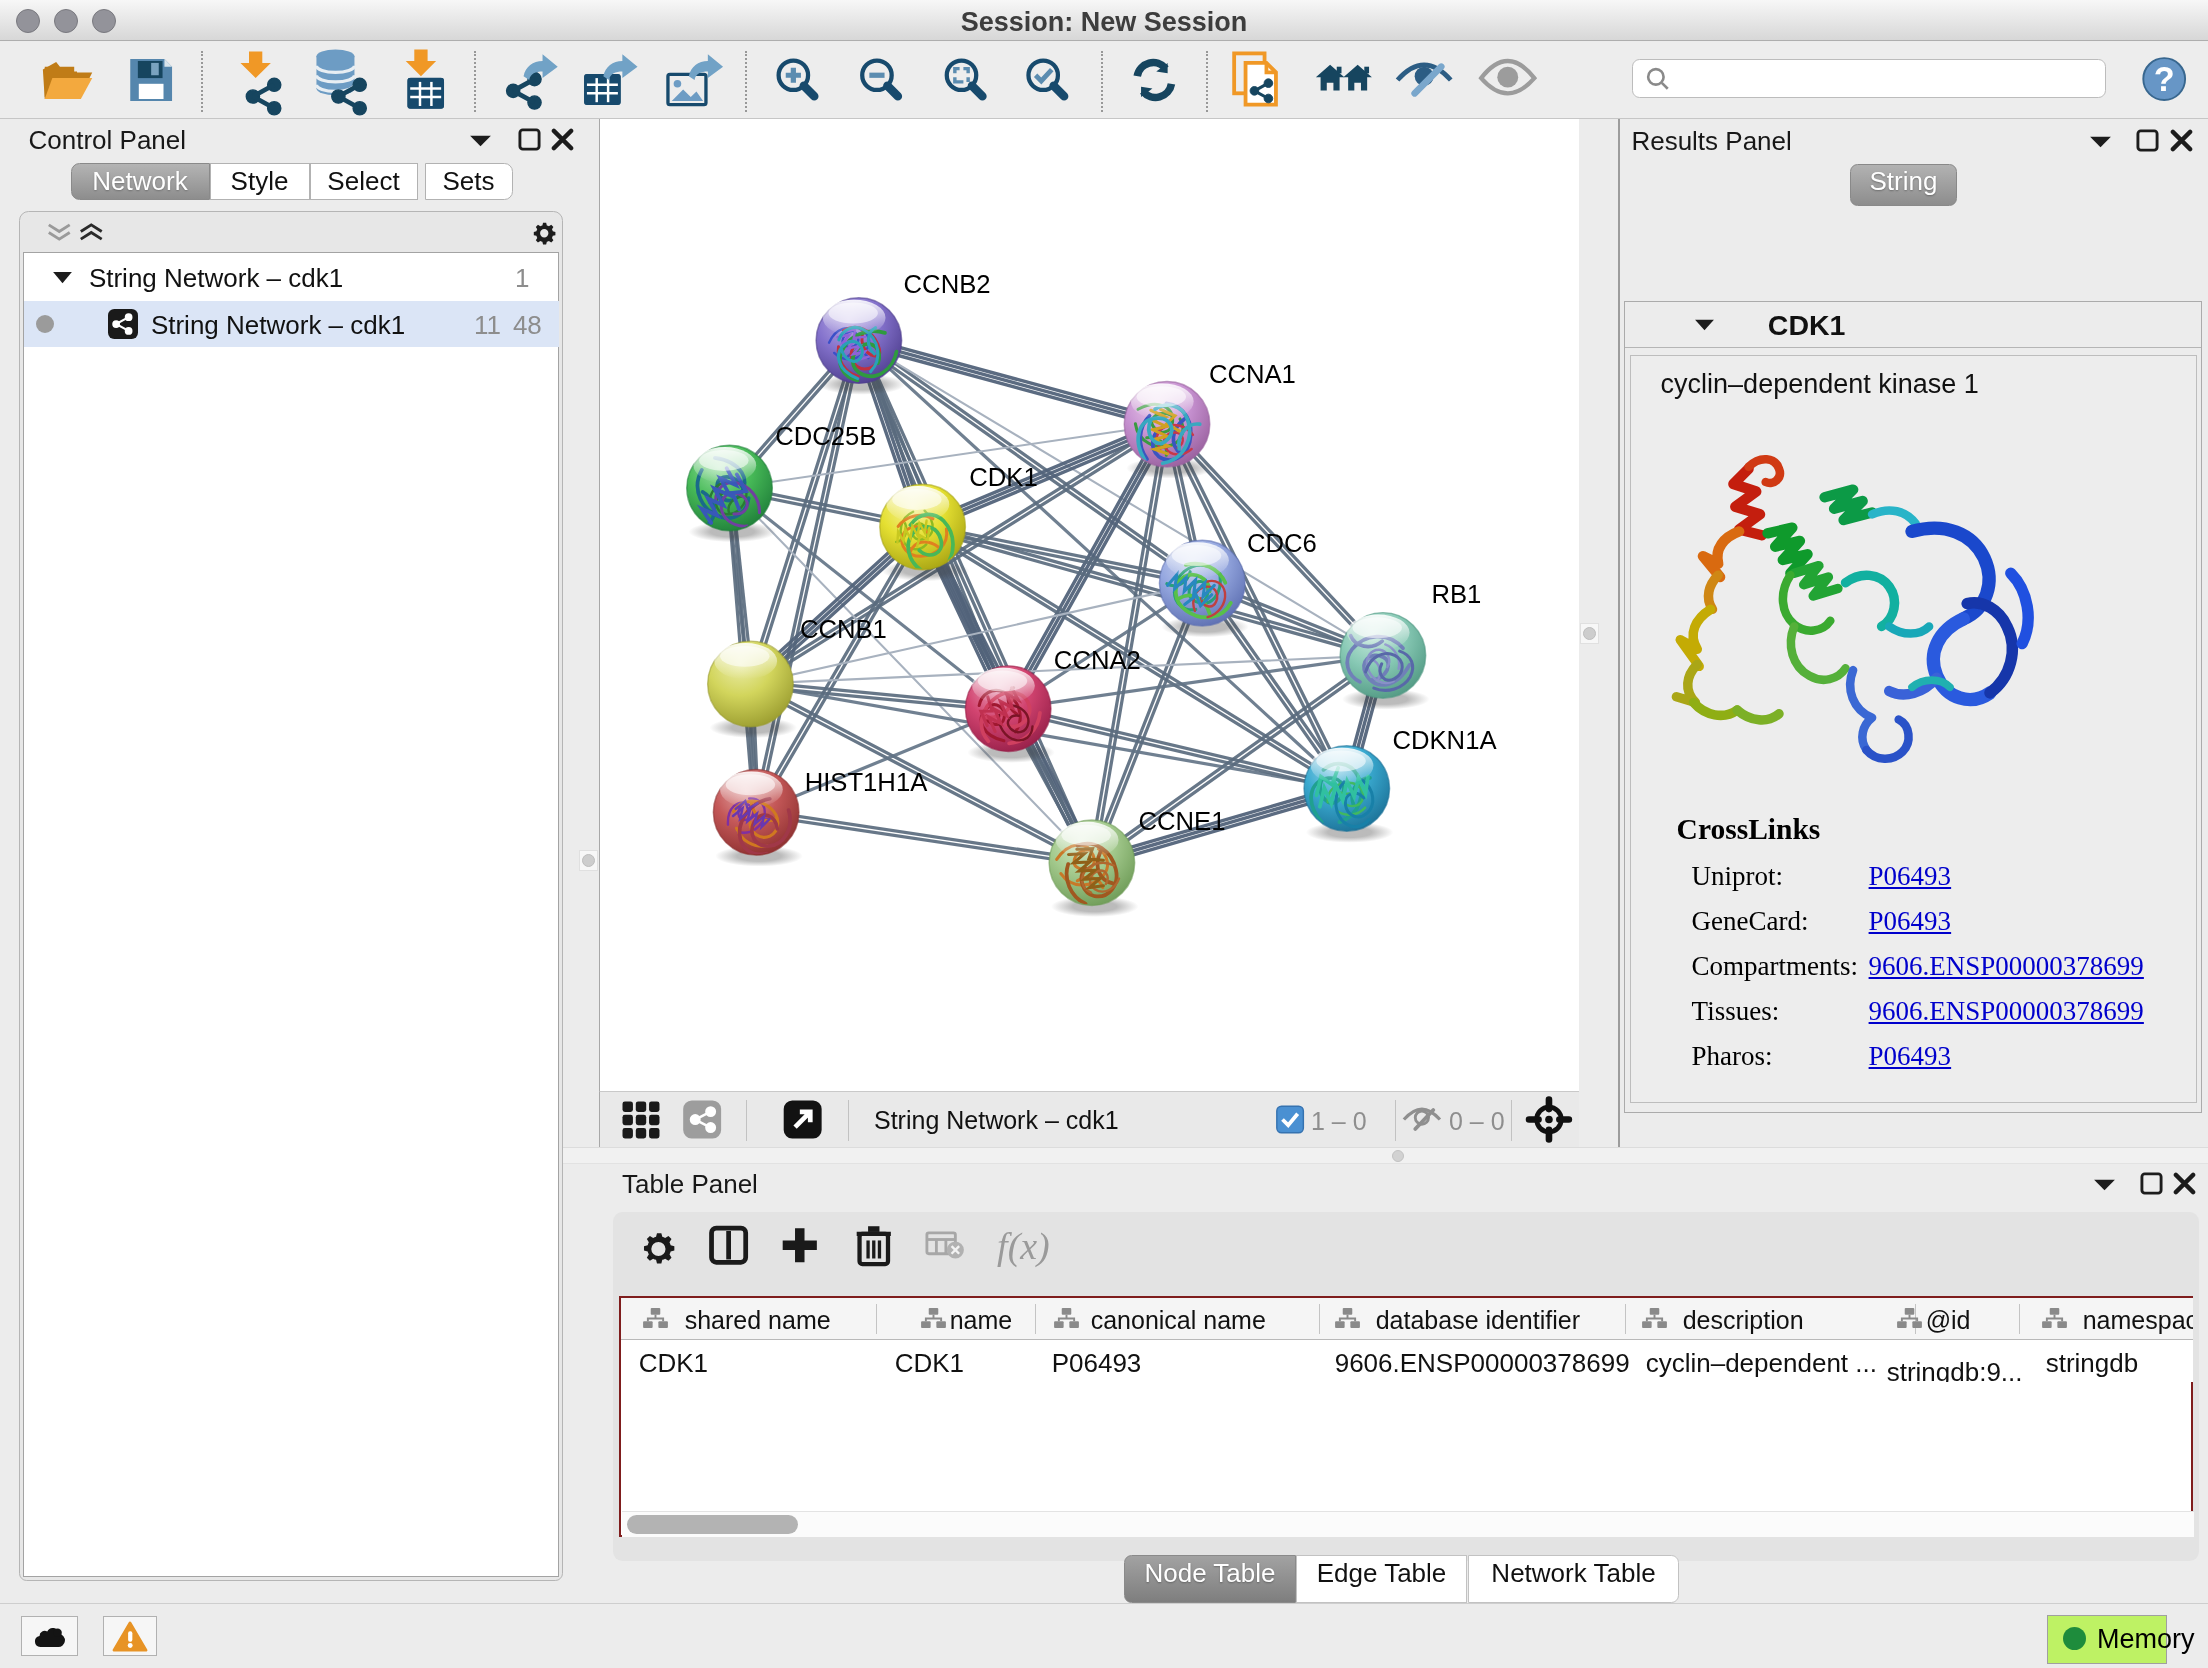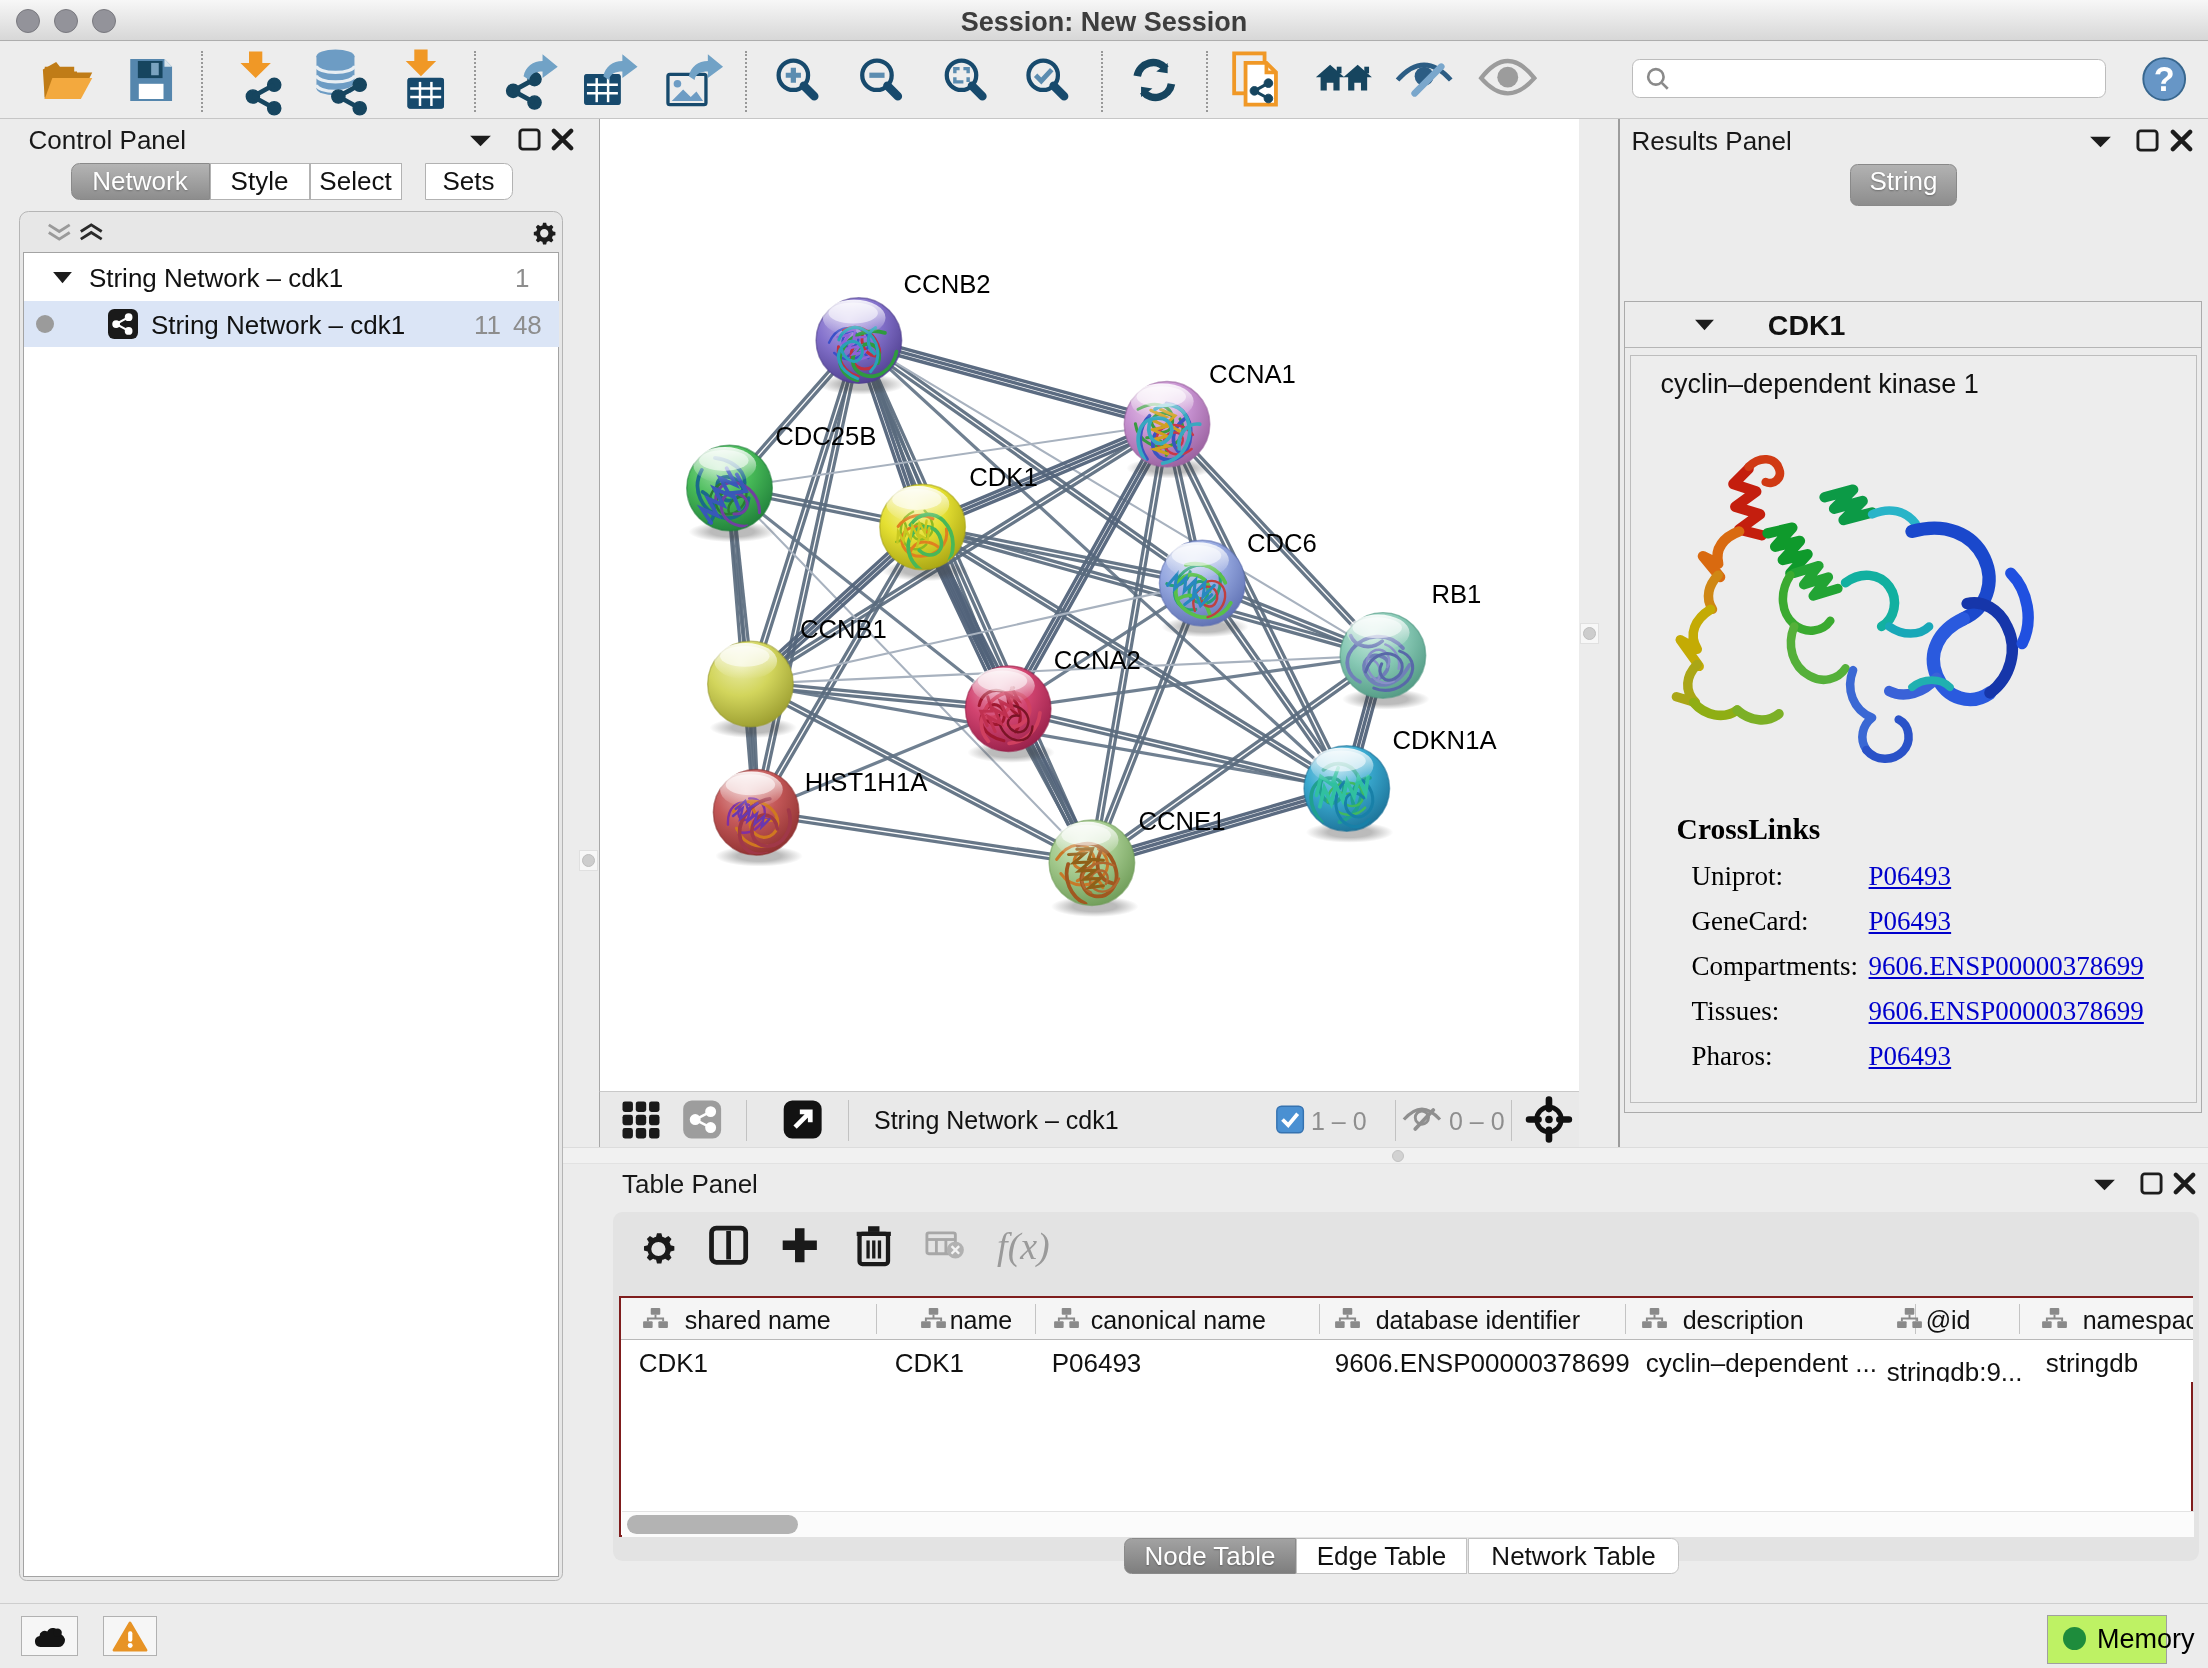--- a/index.html
+++ b/index.html
@@ -57,21 +57,21 @@
 
 #hsplit { position:absolute; left:563px; top:1147px; width:1645px; height:17px; background:#f1f1f1;
   border-top:1px solid #dcdcdc; border-bottom:1px solid #e2e2e2; }
 
 
 #tpanel { position:absolute; left:563px; top:1164px; width:1645px; height:438px; }
 #tcontainer { position:absolute; left:50px; top:48px; width:1586px; height:349px;
   background:#e3e3e3; border-radius:9.5px; }
 #ttable { position:absolute; left:5.7px; top:84px; width:1574px; height:241px;
   background:#fff; border:2px solid #7f1d1d; }
-.btab { position:absolute; top:374px; height:36px; background:#fff; border:1px solid #c2c2c2;
+.btab { position:absolute; top:391px; height:48px; background:#fff; border:1px solid #c2c2c2;
   font-size:26px; color:#111; text-align:center; line-height:34px; }
 .btab.sel { background:linear-gradient(#a2a2a2,#7e7e7e); color:#fff; border-color:#8a8a8a;
   text-shadow:0 1px 1.9px rgba(0,0,0,.3); }
 
 
 #statusbar { position:absolute; left:0; top:1603px; width:2208px; height:66px;
   background:#ececec; border-top:1px solid #cecece; }
 .sbtn { position:absolute; background:#f6f6f6; border:1.9px solid #b1b1b1; }
 </style>
 </head>
@@ -246,21 +246,21 @@
     </svg>
   <svg class="ticon" style="left:508px;top:8.6px" width="23" height="23" viewBox="0 0 24 24">
       <rect x="2" y="2" width="20" height="20" rx="3" fill="none" stroke="#1c1c1c" stroke-width="3"></rect>
     </svg>
   <svg class="ticon" style="left:541px;top:8.6px" width="23" height="23" viewBox="0 0 24 24">
       <path d="M3,3 L21,21 M21,3 L3,21" stroke="#1c1c1c" stroke-width="4.5" stroke-linecap="round"></path>
     </svg>
 
   <div class="tab sel" style="left:61px;width:139px;border-radius:8.6px 0 0 8.6px;">Network</div>
   <div class="tab" style="left:200px;width:100px;">Style</div>
-  <div class="tab" style="left:300px;width:92px;">Select</div>
+  <div class="tab" style="left:300px;width:108px;">Select</div>
   <div class="tab" style="left:415px;width:88px;border-radius:0 8.6px 8.6px 0;">Sets</div>
 
   <div id="cpbox">
 
     <svg class="ticon" style="left:25px;top:11.4px" width="28.5" height="19" viewBox="0 0 30 20">
         <path d="M4,2 L15,9 L26,2 M4,10 L15,17 L26,10" fill="none" stroke="#9a9a9a" stroke-width="3"></path>
       </svg>
     <svg class="ticon" style="left:57px;top:11.4px" width="28.5" height="19" viewBox="0 0 30 20">
         <path d="M4,9 L15,2 L26,9 M4,17 L15,10 L26,17" fill="none" stroke="#2a2a2a" stroke-width="3"></path>
       </svg>

